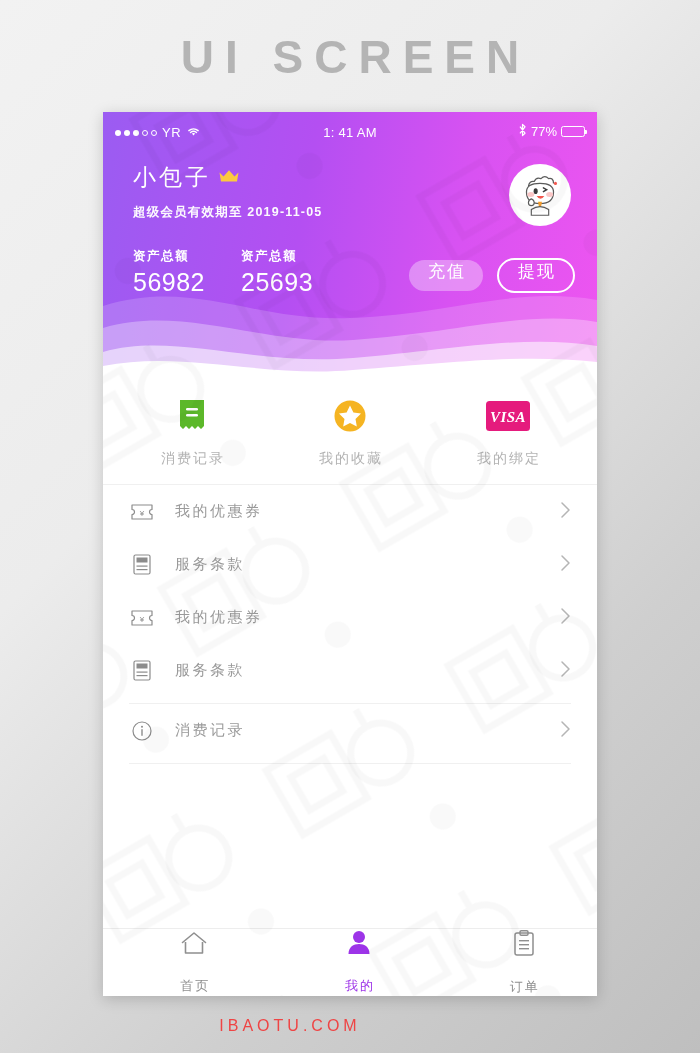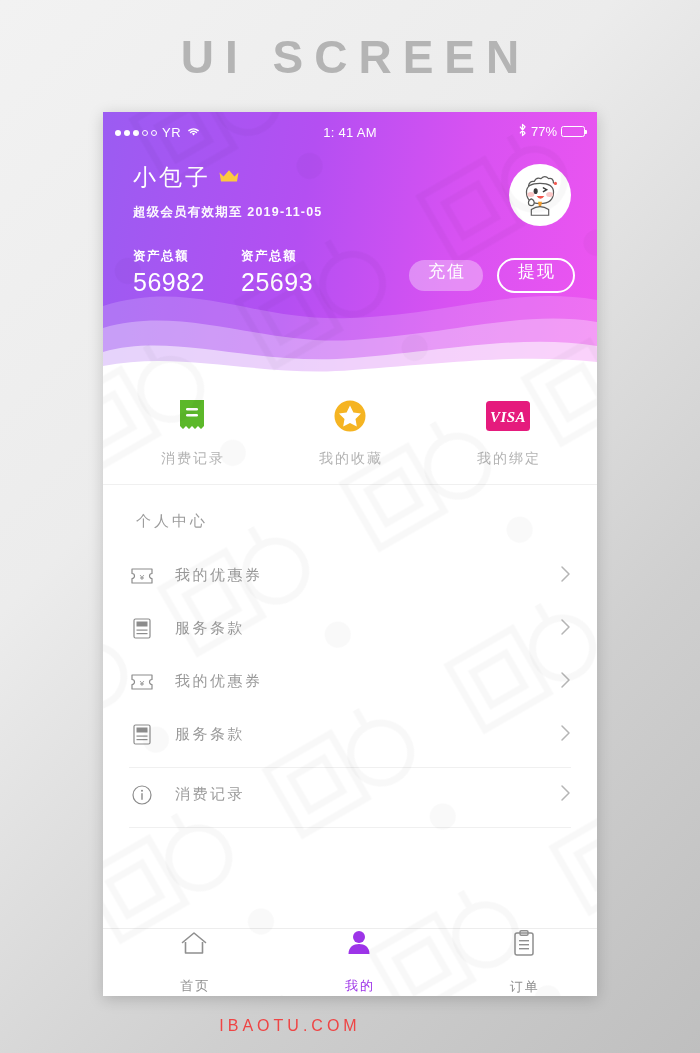--- a/index.html
+++ b/index.html
@@ -283,21 +283,20 @@
         <svg width="44" height="30" viewBox="0 0 44 30">
           <rect x="0" y="0" width="44" height="30" rx="3.5" fill="#e51b7d"></rect>
           <text x="22" y="21" text-anchor="middle" font-family="Liberation Serif, serif" font-size="15" font-style="italic" font-weight="bold" fill="#fff" letter-spacing="0.5">VISA</text>
         </svg>
       </div>
       <div class="sc-label">我的绑定</div>
     </div>
   </div>
 
   <div class="list-section">
-    <div class="section-title">个人中心</div>
 
     <div class="list-row">
       <span class="row-icon">
         <svg width="22" height="16" viewBox="0 0 22 16">
           <path d="M1 1 H21 V5.5 a2.5 2.5 0 0 0 0 5 V15 H1 V10.5 a2.5 2.5 0 0 0 0-5 Z" fill="none" stroke="#8c8c8c" stroke-width="1.2" stroke-linejoin="round"></path>
           <text x="11" y="11.5" text-anchor="middle" font-size="8" fill="#8c8c8c" font-family="Liberation Sans, sans-serif">¥</text>
         </svg>
       </span>
       <span class="row-label">我的优惠券</span>
       <span class="chev">

